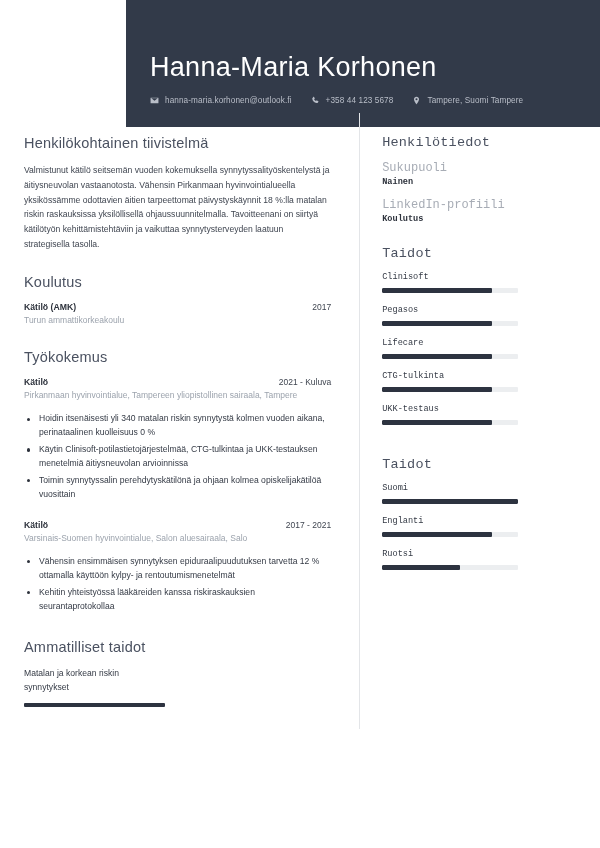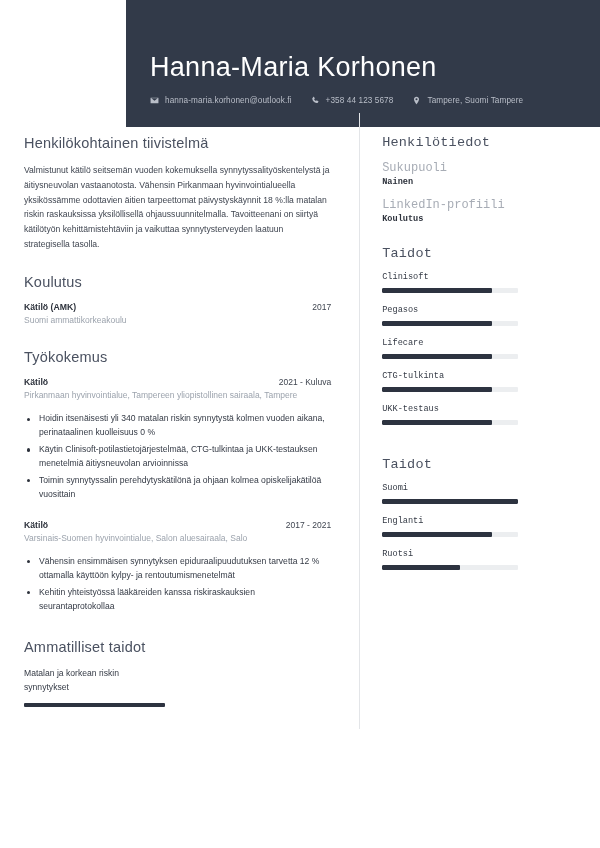--- a/index.html
+++ b/index.html
@@ -246,21 +246,21 @@
       <div class="summary-text">Valmistunut kätilö seitsemän vuoden kokemuksella synnytyssalityöskentelystä ja äitiysneuvolan vastaanotosta. Vähensin Pirkanmaan hyvinvointialueella yksikössämme odottavien äitien tarpeettomat päivystyskäynnit 18 %:lla matalan riskin raskauksissa yksilöllisellä ohjaussuunnitelmalla. Tavoitteenani on siirtyä kätilötyön kehittämistehtäviin ja vaikuttaa synnytysterveyden laatuun strategisella tasolla.</div>
     </div>
 
     <div class="sec-block">
       <div class="sec-title">Koulutus</div>
       <div class="entry">
         <div class="entry-head">
           <span class="entry-title">Kätilö (AMK)</span>
           <span class="entry-date">2017</span>
         </div>
-        <div class="entry-sub">Suomi ammattikorkeakoulu</div>
+        <div class="entry-sub">Turun ammattikorkeakoulu</div>
       </div>
     </div>
 
     <div class="sec-block">
       <div class="sec-title">Työkokemus</div>
 
       <div class="entry">
         <div class="entry-head">
           <span class="entry-title">Kätilö</span>
           <span class="entry-date">2021 - Kuluva</span>

